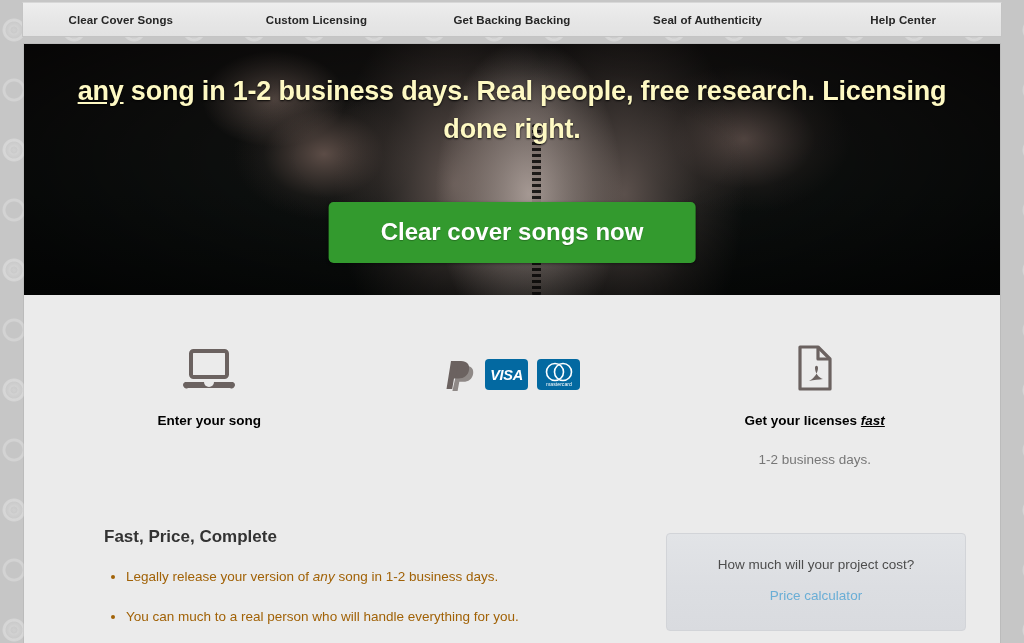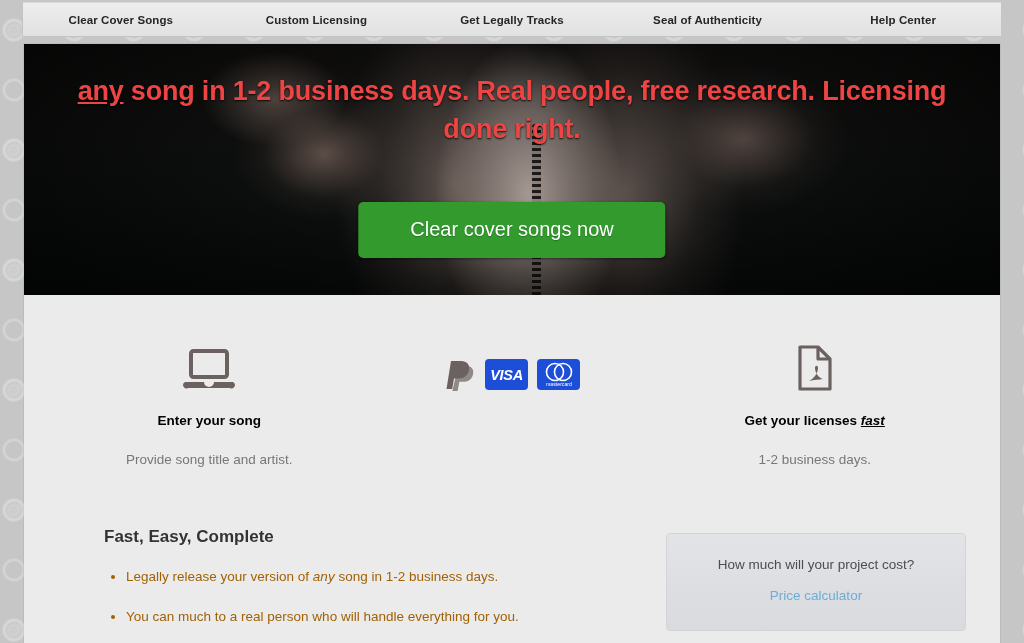--- a/index.html
+++ b/index.html
@@ -107,38 +107,38 @@
     inset: 0;
     background: radial-gradient(ellipse 62% 75% at 50% 45%, rgba(0,0,0,0) 35%, rgba(0,0,0,0.65) 100%);
   }
 
   .hero-headline {
     position: absolute;
     left: 50px;
     top: 10px;
     width: 876px;
     text-align: center;
-    color: #ef4444;
+    color: #fef9c3;
     font-size: 27px;
     font-weight: bold;
     line-height: 38px;
     letter-spacing: -0.2px;
     text-shadow: 0 1px 2px rgba(0,0,0,0.85);
   }
   .hero-headline u { text-decoration: underline; text-underline-offset: 2px; }
 
   .hero-cta {
     position: absolute;
     left: 50%;
     transform: translateX(-50%);
     top: 158px;
     background: #339a2e;
     color: #ffffff;
-    font-size: 20px;
-    font-weight: normal;
+    font-size: 24px;
+    font-weight: bold;
     padding: 16px 52px 17px;
     border: none;
     border-radius: 5px;
     cursor: pointer;
     box-shadow: 0 1px 3px rgba(0,0,0,0.45);
     text-shadow: 0 1px 1px rgba(0,0,0,0.25);
     white-space: nowrap;
     font-family: "Liberation Sans", sans-serif;
   }
 
@@ -169,21 +169,21 @@
   .feature-desc {
     font-size: 13.5px;
     color: #777777;
     line-height: 31px;
     max-width: 180px;
     margin: 0 auto;
   }
   .paylogos { display: flex; align-items: center; justify-content: center; gap: 9px; }
   .paylogo-box {
     width: 43px; height: 31px;
-    background: #1d4ed8;
+    background: #0369a1;
     border-radius: 4px;
     display: flex; align-items: center; justify-content: center;
   }
   .visa-text {
     color: #ffffff; font-size: 14.5px; font-weight: bold;
     font-style: italic; letter-spacing: -0.3px;
     font-family: "Liberation Sans", sans-serif;
   }
 
   
@@ -231,21 +231,21 @@
   }
 </style>
 </head>
 <body>
 
 <div class="page-bg"></div>
 
 <nav class="topnav">
   <div class="topnav-item">Clear Cover Songs</div>
   <div class="topnav-item">Custom Licensing</div>
-  <div class="topnav-item">Get Legally Tracks</div>
+  <div class="topnav-item">Get Backing Backing</div>
   <div class="topnav-item">Seal of Authenticity</div>
   <div class="topnav-item">Help Center</div>
 </nav>
 
 <div class="page">
 
   <section class="hero">
     <div class="hero-photo"></div>
     <div class="hero-zip"></div>
     <div class="hero-vignette"></div>
@@ -259,21 +259,20 @@
 
     <div class="feature">
       <div class="feature-icon">
         <svg width="52" height="42" viewBox="0 0 52 42" aria-hidden="true">
           <rect x="8" y="2" width="36" height="26" rx="2.5" fill="none" stroke="#6b6260" stroke-width="4"></rect>
           <path d="M2 33 h48 a3 3 0 0 1 -3 6 H5 a3 3 0 0 1 -3 -6 z" fill="#6b6260"></path>
           <path d="M21 33 h10 a5 5 0 0 1 -10 0 z" fill="#ebebeb"></path>
         </svg>
       </div>
       <div class="feature-title"><span>Enter your song</span></div>
-      <div class="feature-desc">Provide song title and artist.</div>
     </div>
 
     <div class="feature">
       <div class="feature-icon">
         <div class="paylogos">
           <svg width="32" height="33" viewBox="0 0 32 33" aria-hidden="true">
             <path d="M7 3 h10 c6 0 9 3.5 8 9 c-1 5.5 -5 8.5 -10.5 8.5 H10 L8.2 31 H2.5 L7 3 z" fill="#6b6260"></path>
             <path d="M14 8 h8.5 c5 0 7.4 3 6.6 8 c-0.9 5 -4.6 7.8 -9.8 7.8 H15.3 L13.6 33 H8.4 L14 8 z" fill="#6b6260" opacity="0.72"></path>
           </svg>
           <div class="paylogo-box">
@@ -299,21 +298,21 @@
         </svg>
       </div>
       <div class="feature-title"><span>Get your licenses </span><i>fast</i></div>
       <div class="feature-desc">1-2 business days.</div>
     </div>
   </section>
 
   <section class="lower">
 
     <div class="lower-left">
-      <h2 class="lower-heading">Fast, Easy, Complete</h2>
+      <h2 class="lower-heading">Fast, Price, Complete</h2>
       <ul class="bullets">
         <li><span>Legally release your version of </span><i>any</i><span> song in 1-2 business days.</span></li>
         <li><span>You can much to a real person who will handle everything for you.</span></li>
       </ul>
     </div>
 
     <div class="lower-right">
       <div class="calc-card">
         <div class="calc-question">How much will your project cost?</div>
         <a class="calc-link" href="#">Price calculator</a>

